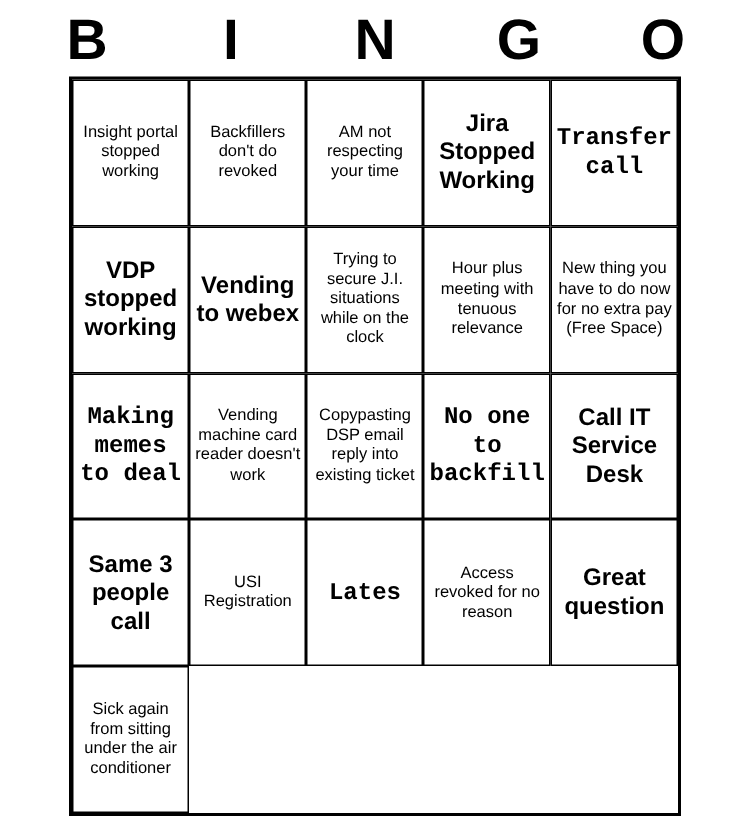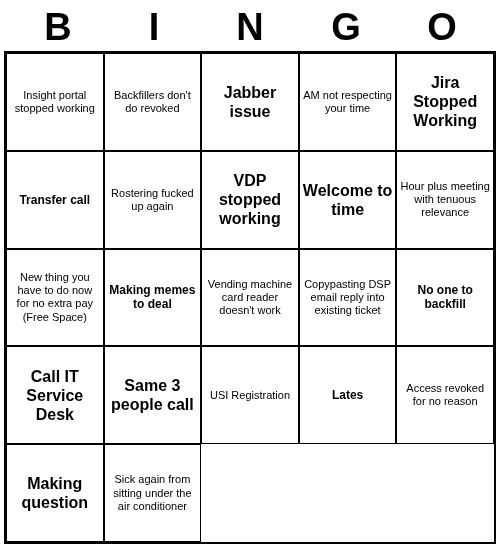--- a/index.html
+++ b/index.html
@@ -22,21 +22,21 @@
       padding: 6px 0 2px 0;
     }
     #bingo-title span {
       font-size: 38px;
       font-weight: bold;
       width: 56px;
       text-align: center;
     }
     #bingo-grid {
       border: 2px solid #000;
-      width: 492px;
+      width: 408px;
       display: grid;
       grid-template-columns: repeat(5, 1fr);
       grid-template-rows: repeat(5, 1fr);
       flex: 1;
     }
     .cell {
       border: 1.5px solid #000;
       display: flex;
       align-items: center;
       justify-content: center;
@@ -45,22 +45,23 @@
       font-size: 11px;
       line-height: 1.2;
       min-height: 88px;
       cursor: default;
     }
     .cell.large-text {
       font-size: 16px;
       font-weight: bold;
     }
     .cell.xl-text {
-      font-size: 12px;
+      font-size: 16px;
       font-weight: bold;
+      font-family: Liberation Mono, monospace;
     }
     .cell span {
       display: block;
     }
   </style>
 </head>
 <body>
 
 <div id="bingo-title">
   <span>B</span>
@@ -70,40 +71,37 @@
   <span>O</span>
 </div>
 
 <div id="bingo-grid">
 <div class="cell">
       <span>Insight portal stopped working</span>
     </div>
     <div class="cell">
       <span>Backfillers don't do revoked</span>
     </div>
-    <div class="cell large-text">
-      <span>Jabber issue</span>
-    </div>
     <div class="cell">
       <span>AM not respecting your time</span>
     </div>
     <div class="cell large-text">
       <span>Jira Stopped Working</span>
     </div>
     <div class="cell xl-text">
       <span>Transfer call</span>
     </div>
-    <div class="cell">
-      <span>Rostering fucked up again</span>
-    </div>
     <div class="cell large-text">
       <span>VDP stopped working</span>
     </div>
     <div class="cell large-text">
-      <span>Welcome to time</span>
+      <span>Vending to webex</span>
+    </div>
+    <div class="cell">
+      <span>Trying to secure J.I. situations while on the clock</span>
     </div>
     <div class="cell">
       <span>Hour plus meeting with tenuous relevance</span>
     </div>
     <div class="cell">
       <span>New thing you have to do now for no extra pay (Free Space)</span>
     </div>
     <div class="cell xl-text">
       <span>Making memes to deal</span>
     </div>
@@ -125,18 +123,18 @@
     <div class="cell">
       <span>USI Registration</span>
     </div>
     <div class="cell xl-text">
       <span>Lates</span>
     </div>
     <div class="cell">
       <span>Access revoked for no reason</span>
     </div>
     <div class="cell large-text">
-      <span>Making question</span>
+      <span>Great question</span>
     </div>
     <div class="cell">
       <span>Sick again from sitting under the air conditioner</span>
     </div>
   </div>
 
 </body></html>

